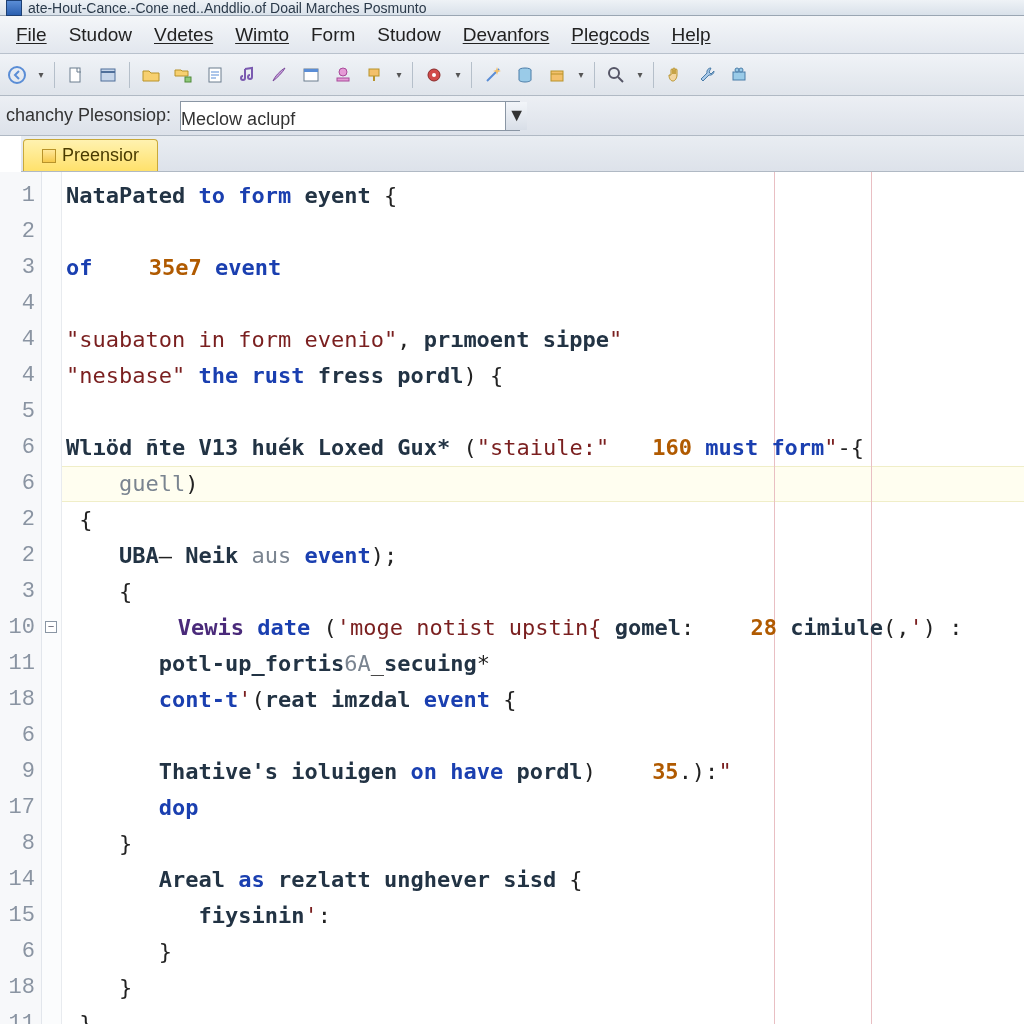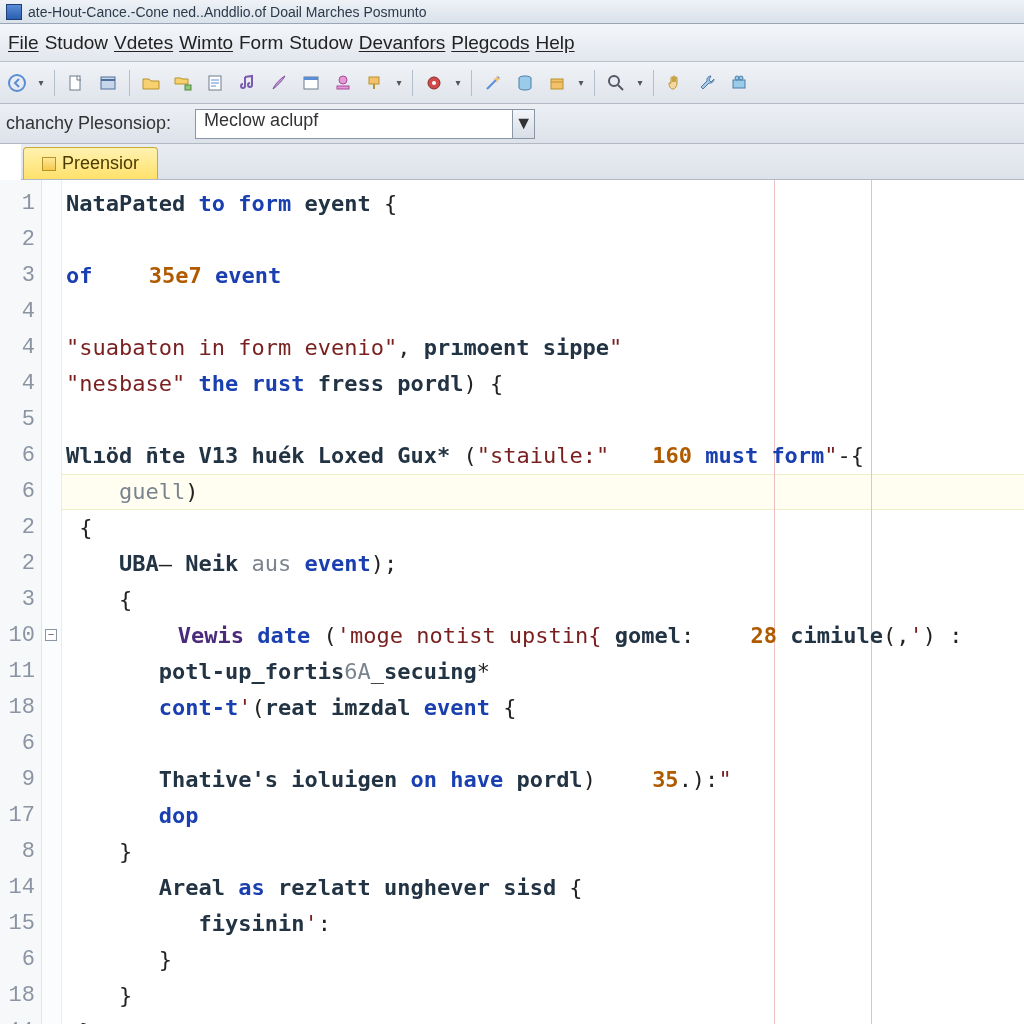--- a/index.html
+++ b/index.html
@@ -1,41 +1,41 @@
 <!DOCTYPE html>
 <html><head>
 <meta charset="utf-8">
 <style>
   * { box-sizing: border-box; margin: 0; padding: 0; }
   html, body { width: 1024px; height: 1024px; overflow: hidden; font-family: "Segoe UI", Tahoma, sans-serif; }
   body { background: #fff; display: flex; flex-direction: column; }
 
   
   .titlebar {
-    height: 24px;
+    height: 16px;
     background: linear-gradient(#eef2f6, #d9e1ea);
     border-bottom: 1px solid #9aa6b3;
     display: flex; align-items: center;
     padding: 0 6px;
     font-size: 14px; color: #2b3a4a;
   }
   .titlebar .app-icon {
     width: 16px; height: 16px; margin-right: 6px;
     background: linear-gradient(#5a8dd6, #2a5fb0);
     border: 1px solid #1c3f73;
   }
 
   
   .menubar {
     height: 38px;
     background: linear-gradient(#f4f6f9, #e2e7ee);
     border-bottom: 1px solid #b8c1cc;
     display: flex; align-items: center;
-    padding: 0 8px;
-    gap: 6px;
+    padding: 0 16px;
+    gap: 22px;
     font-size: 19px; color: #222;
   }
   .menubar span { cursor: default; }
   .menubar .ul { text-decoration: underline; text-underline-offset: 2px; }
 
   
   .toolbar {
     height: 42px;
     background: linear-gradient(#f0f3f7, #dfe4eb);
     border-bottom: 1px solid #b0b9c4;
@@ -54,28 +54,28 @@
 
   
   .selbar {
     height: 40px;
     background: linear-gradient(#eceff4, #dde2ea);
     border-bottom: 1px solid #b0b9c4;
     display: flex; align-items: center;
     padding: 0 6px;
     font-size: 18px; color: #333;
   }
-  .selbar .label { margin-right: 24px; }
+  .selbar .label { margin-right: 9px; }
   .selbar .combo {
-    display: flex; align-items: flex-start;
+    display: flex; align-items: flex-end;
     height: 30px; width: 340px;
     background: #fff;
     border: 1px solid #8a96a4;
     font-size: 18px;
-    padding: 0 8px;
+    padding: 0 0;
     justify-content: space-between;
   }
   .selbar .combo .arrow {
     width: 22px; height: 100%;
     border-left: 1px solid #8a96a4;
     display:flex; align-items:center; justify-content:center;
     background: linear-gradient(#f2f5f9,#d8dee7);
     margin-right:-8px;
   }
 

